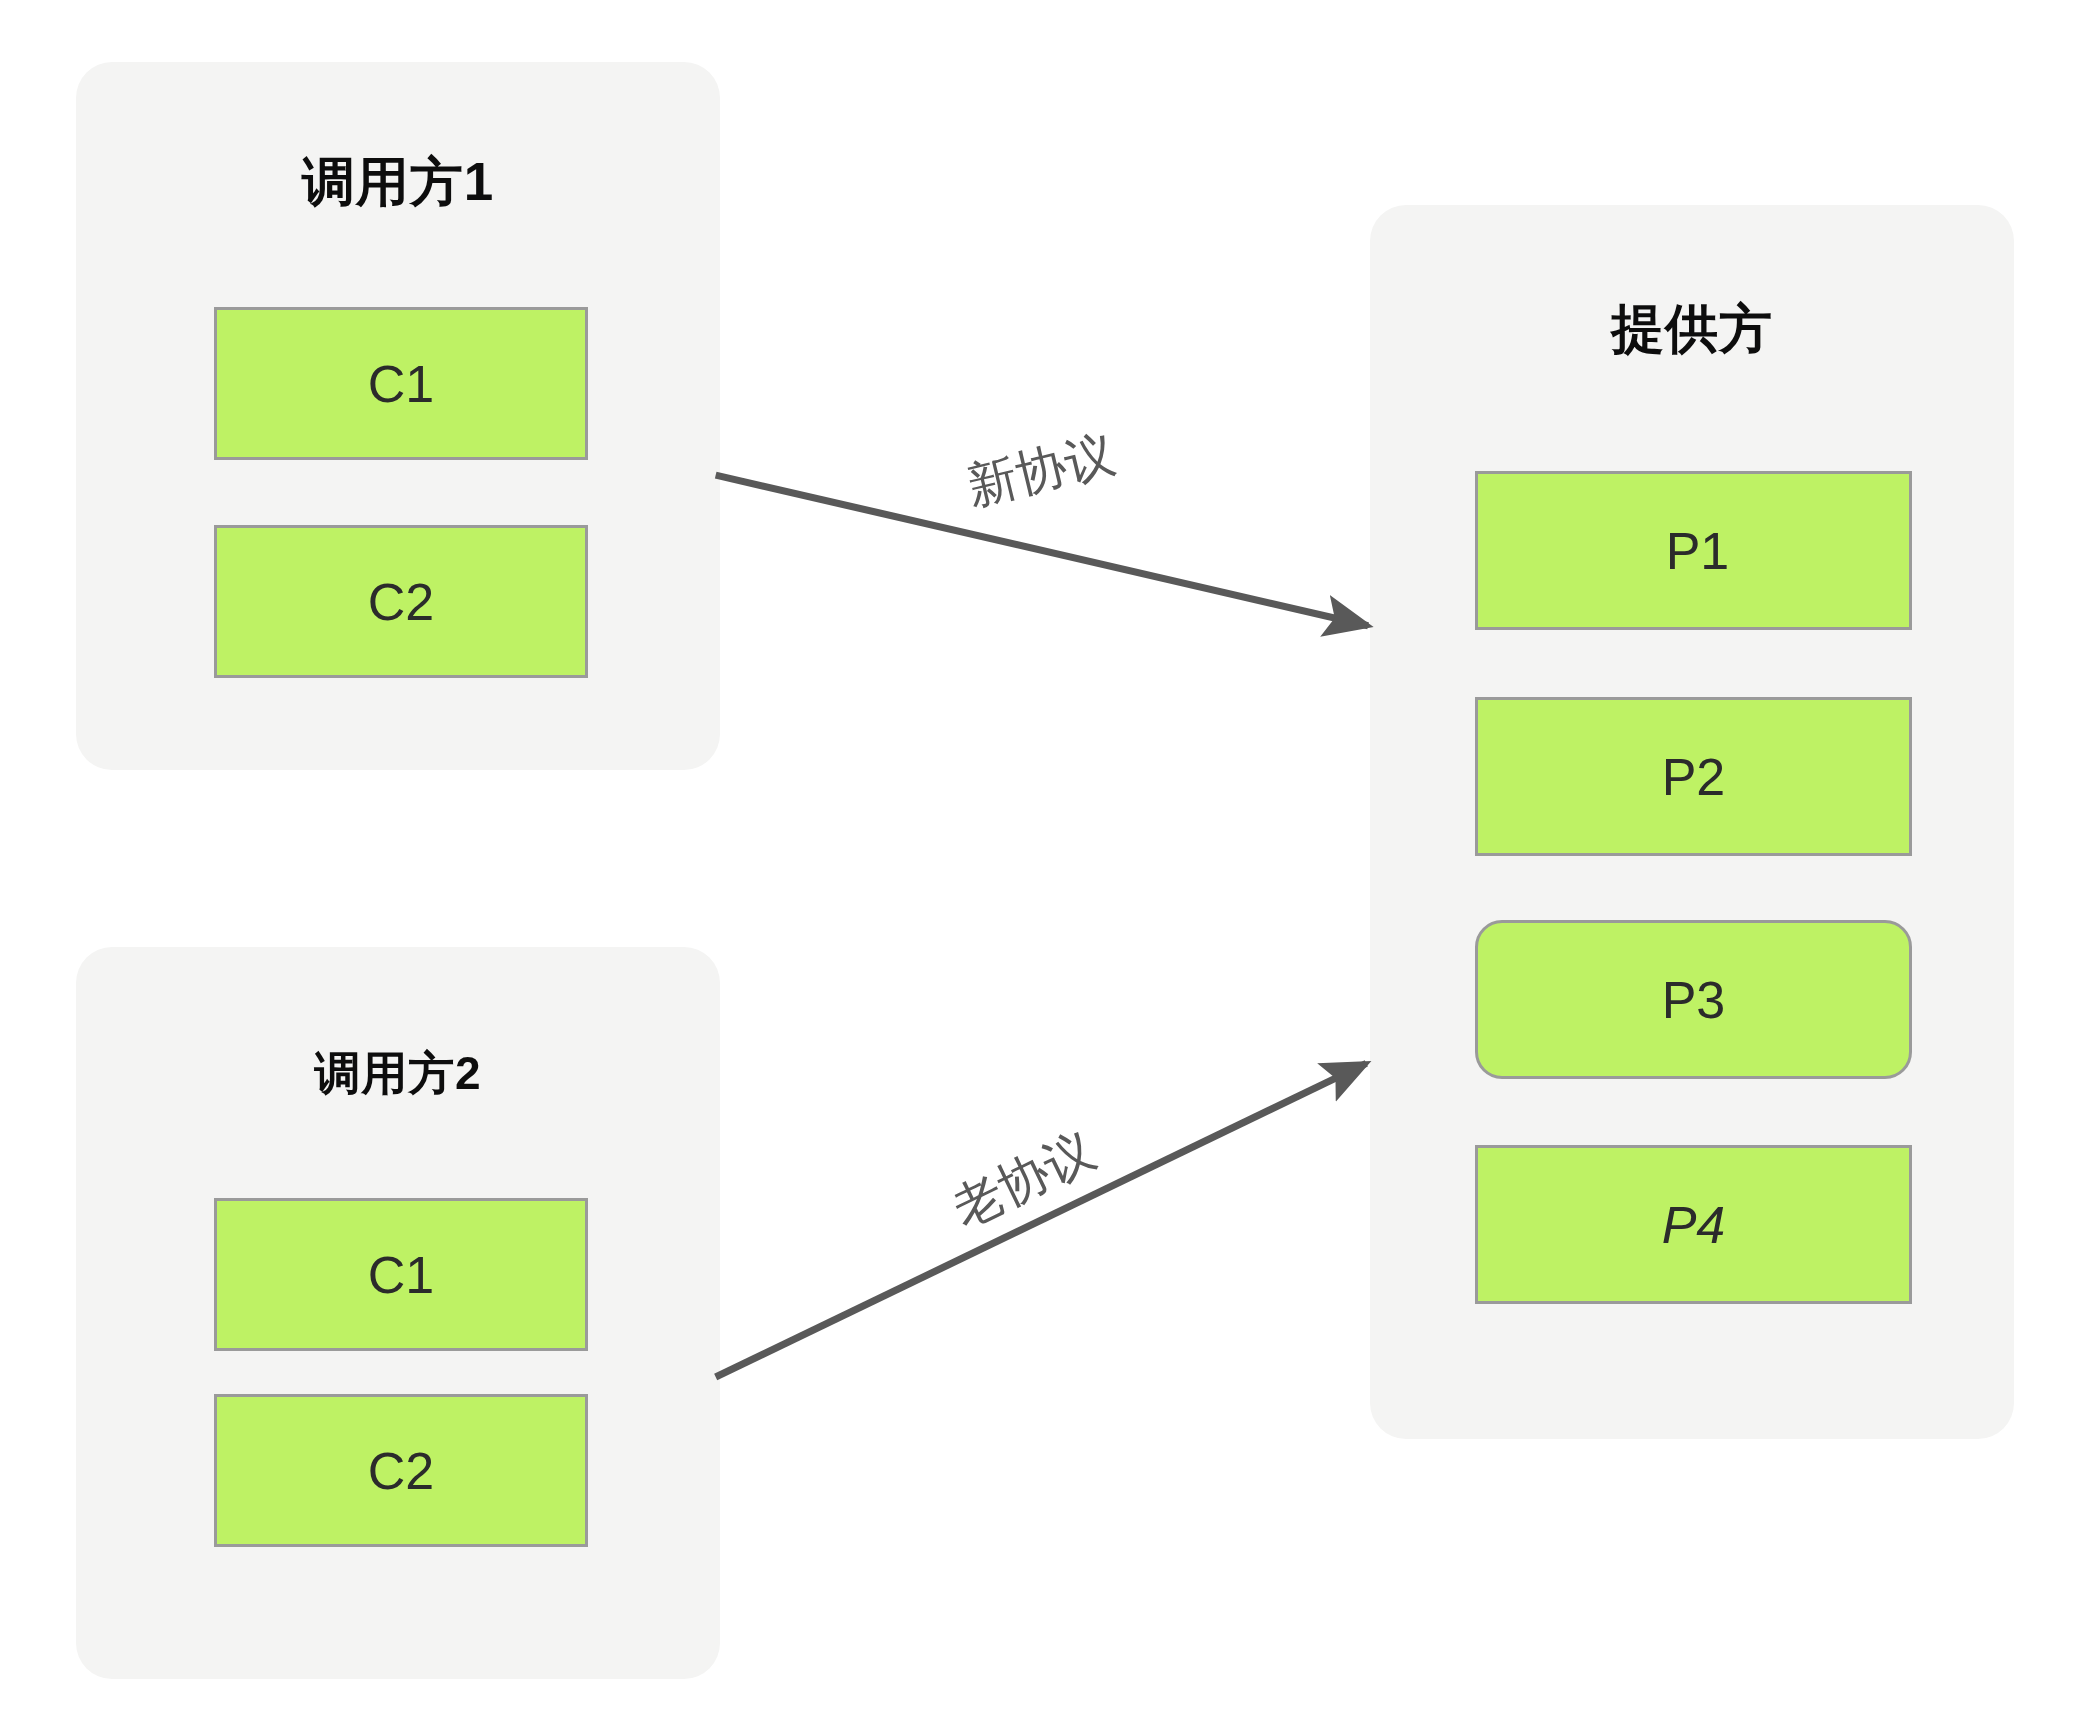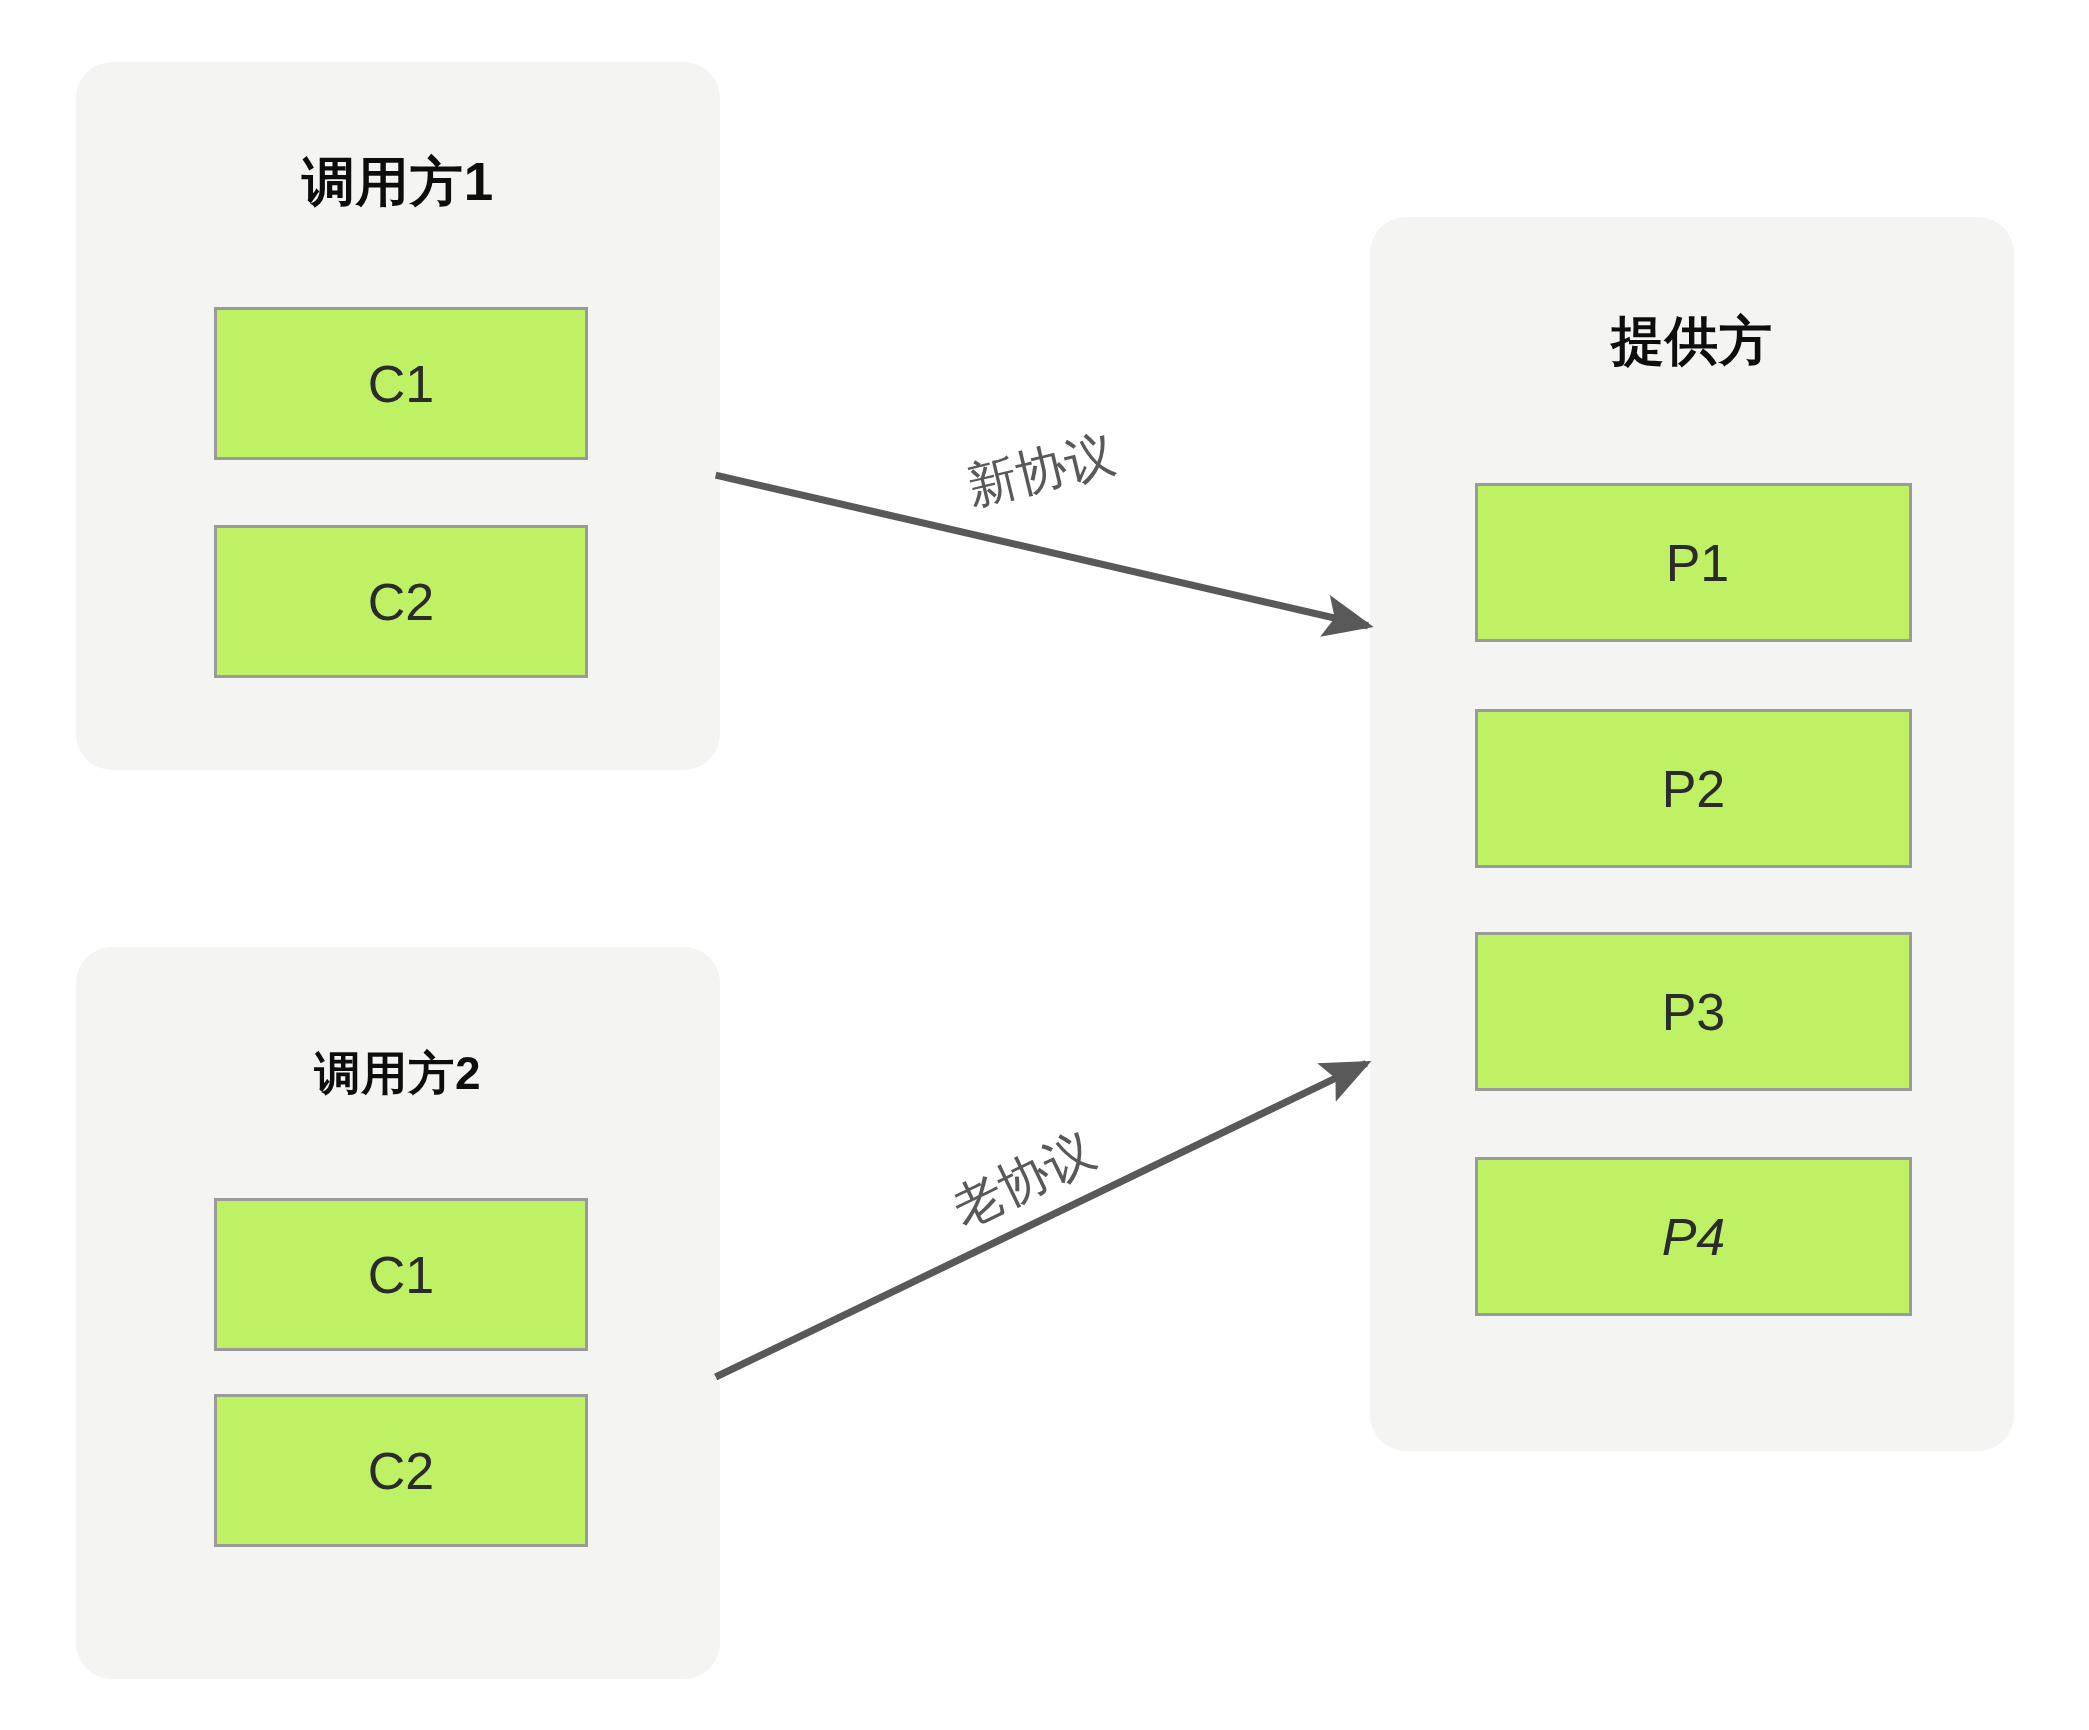--- a/index.html
+++ b/index.html
@@ -88,32 +88,32 @@
 
     <div class="box" style="left:138px; top:251px; width:374px; height:153px; font-size:52px;">
       <span>C1</span>
     </div>
 
     <div class="box" style="left:138px; top:447px; width:374px; height:153px; font-size:52px;">
       <span>C2</span>
     </div>
   </div>
 
-  <div class="group" style="left:1370px; top:217px; width:644px; height:1234px;">
+  <div class="group" style="left:1370px; top:205px; width:644px; height:1234px;">
     <div class="group-title" style="top:89px; font-size:53px;">提供方</div>
 
     <div class="box" style="left:105px; top:266px; width:437px; height:159px; font-size:52px;padding-left:8px;">
       <span>P1</span>
     </div>
 
     <div class="box" style="left:105px; top:492px; width:437px; height:159px; font-size:52px;">
       <span>P2</span>
     </div>
 
-    <div class="box" style="left:105px; top:715px; width:437px; height:159px; font-size:52px;">
+    <div class="box" style="left:105px; top:715px; width:437px; height:159px; font-size:52px;border-radius:27px;">
       <span>P3</span>
     </div>
 
     <div class="box" style="left:105px; top:940px; width:437px; height:159px; font-size:52px;font-style:italic;">
       <span>P4</span>
     </div>
   </div>
 
   <svg id="arrow-layer" viewBox="0 0 2345 1942">
     <defs>

